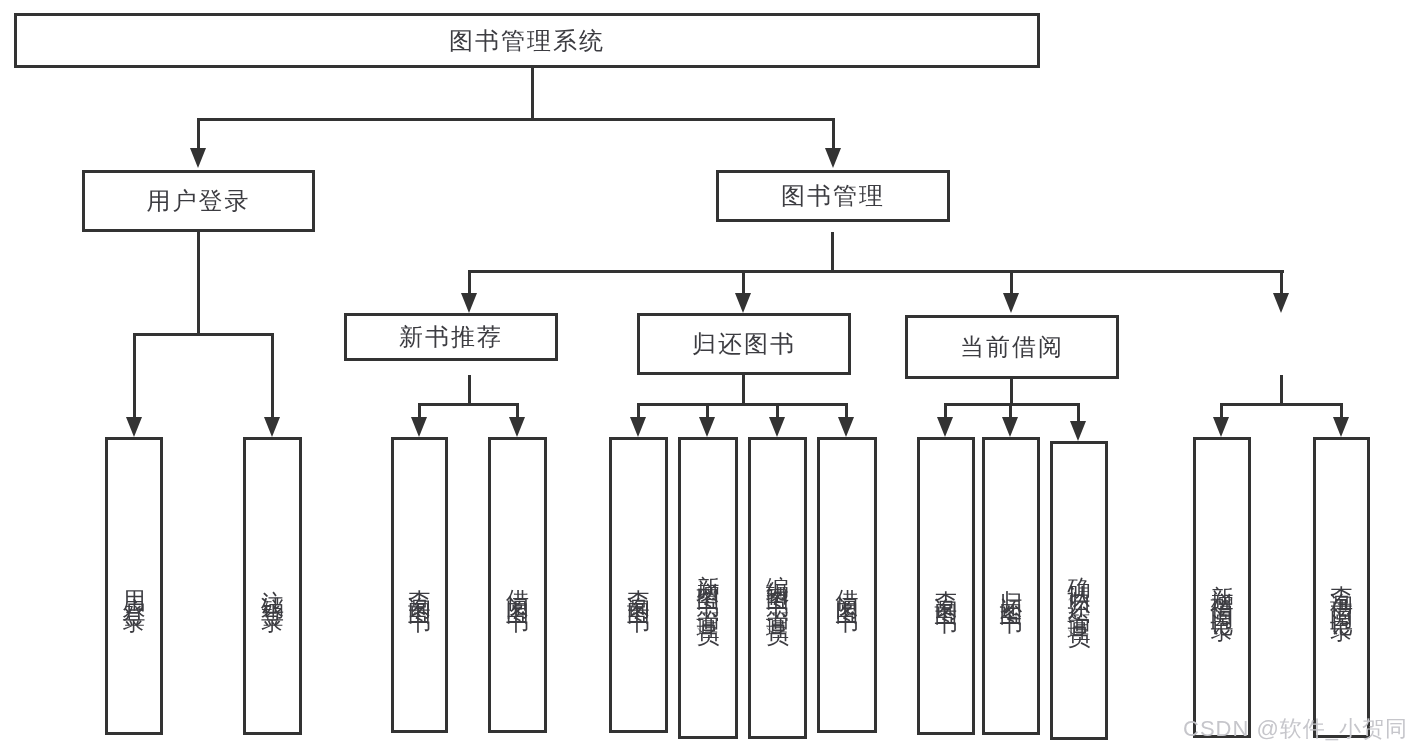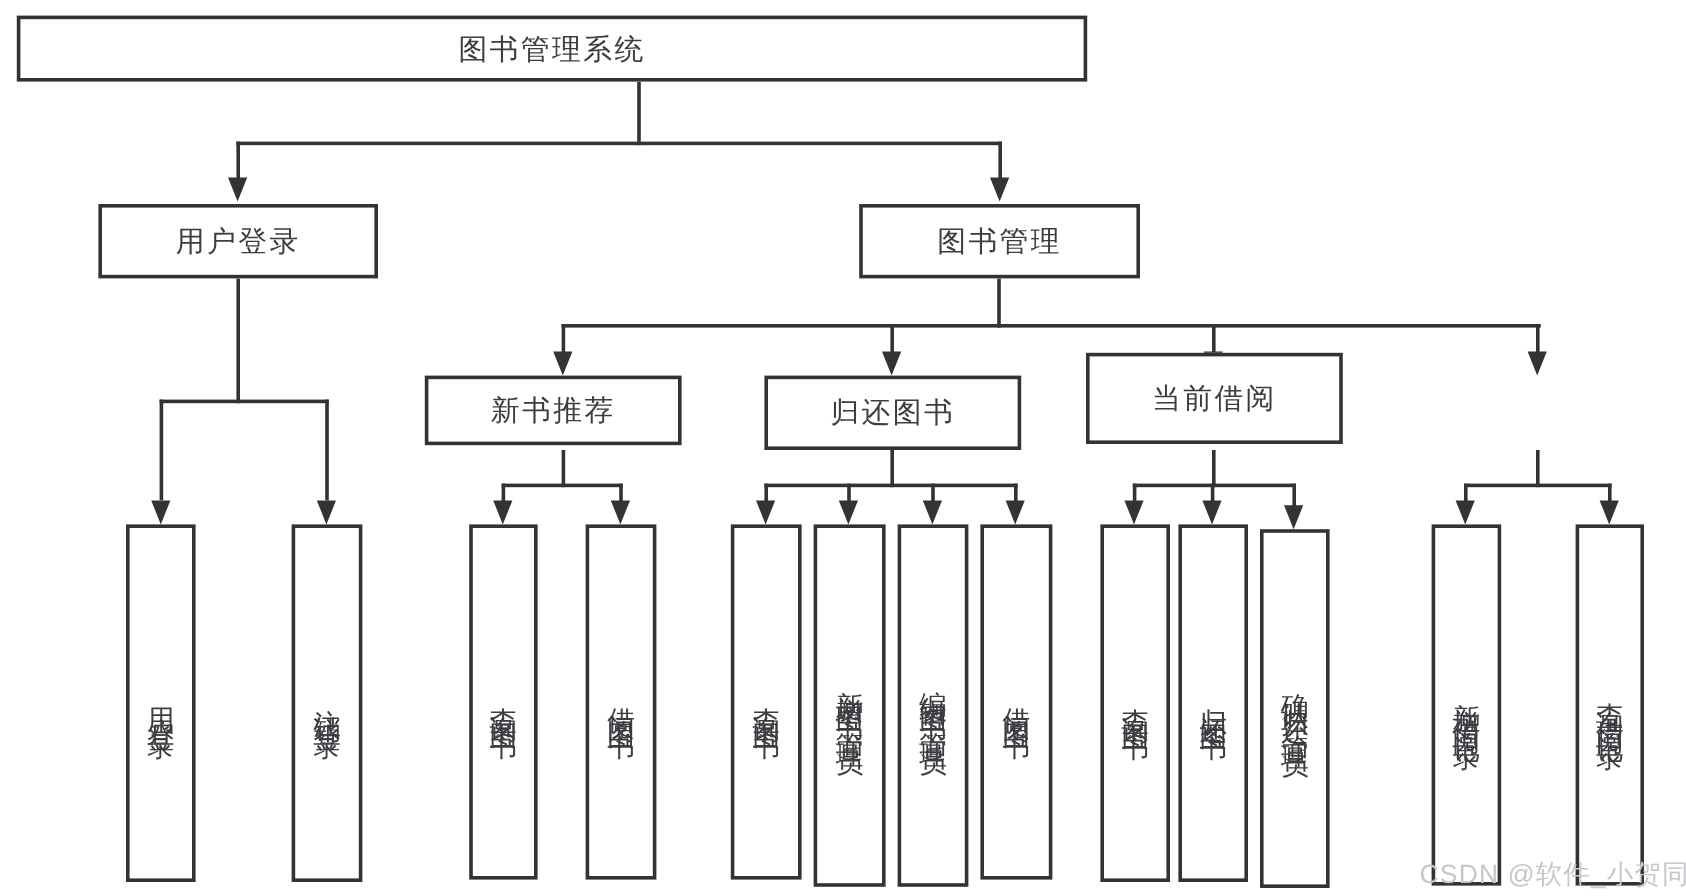--- a/index.html
+++ b/index.html
@@ -30,31 +30,31 @@
   .watermark{
     position:absolute;left:1183px;top:714px;z-index:9;
     font-size:22px;letter-spacing:1px;color:#c6c6cb;white-space:nowrap;
   }
 </style>
 </head>
 <body>
 
 <div class="stage">
 
-  <div class="box" style="left:14px;top:13px;width:892px;height:55px">图书管理系统</div>
+  <div class="box" style="left:14px;top:13px;width:1026px;height:55px">图书管理系统</div>
 
   <div class="vl" style="left:531px;top:68px;height:53px"></div>
   <div class="hl" style="left:197px;top:118px;width:638px"></div>
   <div class="vl" style="left:197px;top:118px;height:32px"></div>
   <div class="ah" style="left:190px;top:148px"></div>
   <div class="vl" style="left:832px;top:118px;height:32px"></div>
   <div class="ah" style="left:825px;top:148px"></div>
 
   <div class="box" style="left:82px;top:170px;width:233px;height:62px">用户登录</div>
-  <div class="box" style="left:716px;top:170px;width:234px;height:62px">图书管理</div>
+  <div class="box" style="left:716px;top:170px;width:234px;height:52px">图书管理</div>
 
   <div class="vl" style="left:197px;top:232px;height:104px"></div>
   <div class="hl" style="left:133px;top:333px;width:141px"></div>
   <div class="vl" style="left:133px;top:333px;height:84px"></div>
   <div class="ah" style="left:126px;top:417px"></div>
   <div class="vl" style="left:271px;top:333px;height:84px"></div>
   <div class="ah" style="left:264px;top:417px"></div>
 
   <div class="vbox" style="left:105px;top:437px;width:58px;height:298px">
     <span class="vtext">用户登录</span>
@@ -67,23 +67,23 @@
   <div class="hl" style="left:468px;top:270px;width:816px"></div>
   <div class="vl" style="left:468px;top:270px;height:24px"></div>
   <div class="ah" style="left:461px;top:293px"></div>
   <div class="vl" style="left:742px;top:270px;height:24px"></div>
   <div class="ah" style="left:735px;top:293px"></div>
   <div class="vl" style="left:1010px;top:270px;height:24px"></div>
   <div class="ah" style="left:1003px;top:293px"></div>
   <div class="vl" style="left:1280px;top:270px;height:24px"></div>
   <div class="ah" style="left:1273px;top:293px"></div>
 
-  <div class="box" style="left:354px;top:313px;width:214px;height:58px">新书推荐</div>
+  <div class="box" style="left:344px;top:313px;width:214px;height:48px">新书推荐</div>
   <div class="box" style="left:637px;top:313px;width:214px;height:62px">归还图书</div>
-  <div class="box" style="left:905px;top:294px;width:214px;height:76px">当前借阅</div>
+  <div class="box" style="left:905px;top:315px;width:214px;height:64px">当前借阅</div>
 
   <div class="vl" style="left:468px;top:375px;height:31px"></div>
   <div class="hl" style="left:418px;top:403px;width:101px"></div>
   <div class="vl" style="left:418px;top:403px;height:16px"></div>
   <div class="ah" style="left:411px;top:417px"></div>
   <div class="vl" style="left:516px;top:403px;height:16px"></div>
   <div class="ah" style="left:509px;top:417px"></div>
 
   <div class="vbox" style="left:391px;top:437px;width:57px;height:296px">
     <span class="vtext">查询图书</span>

